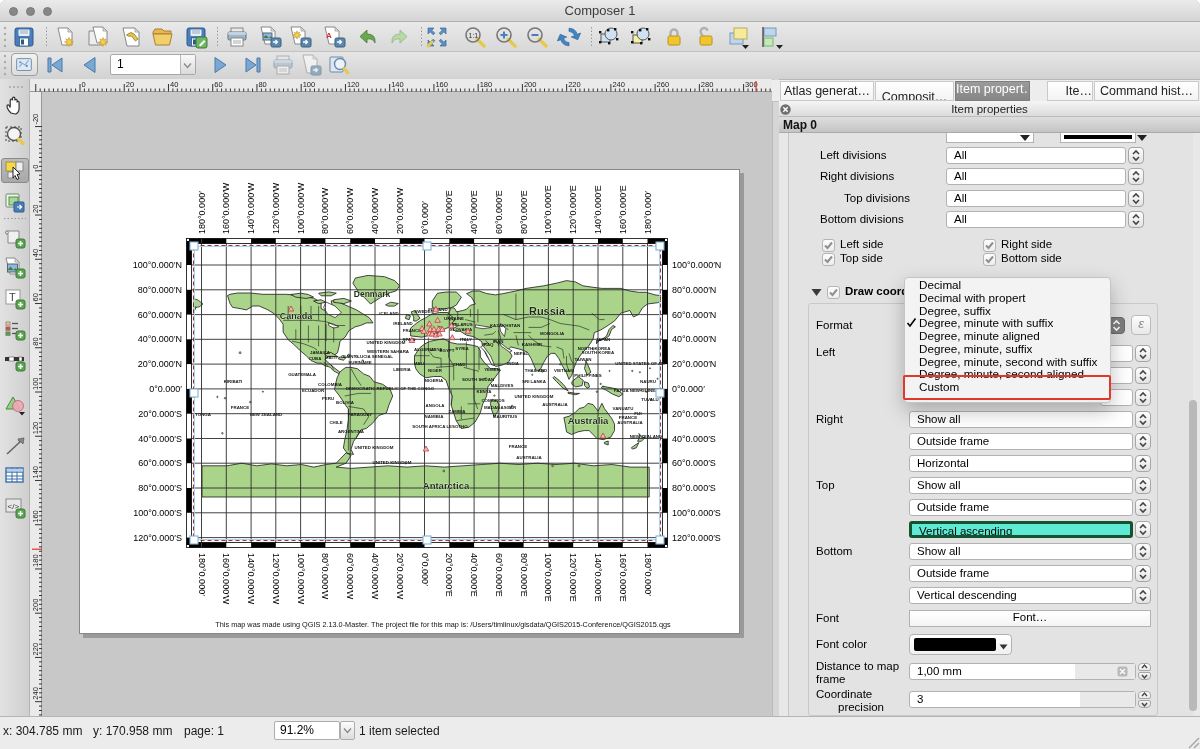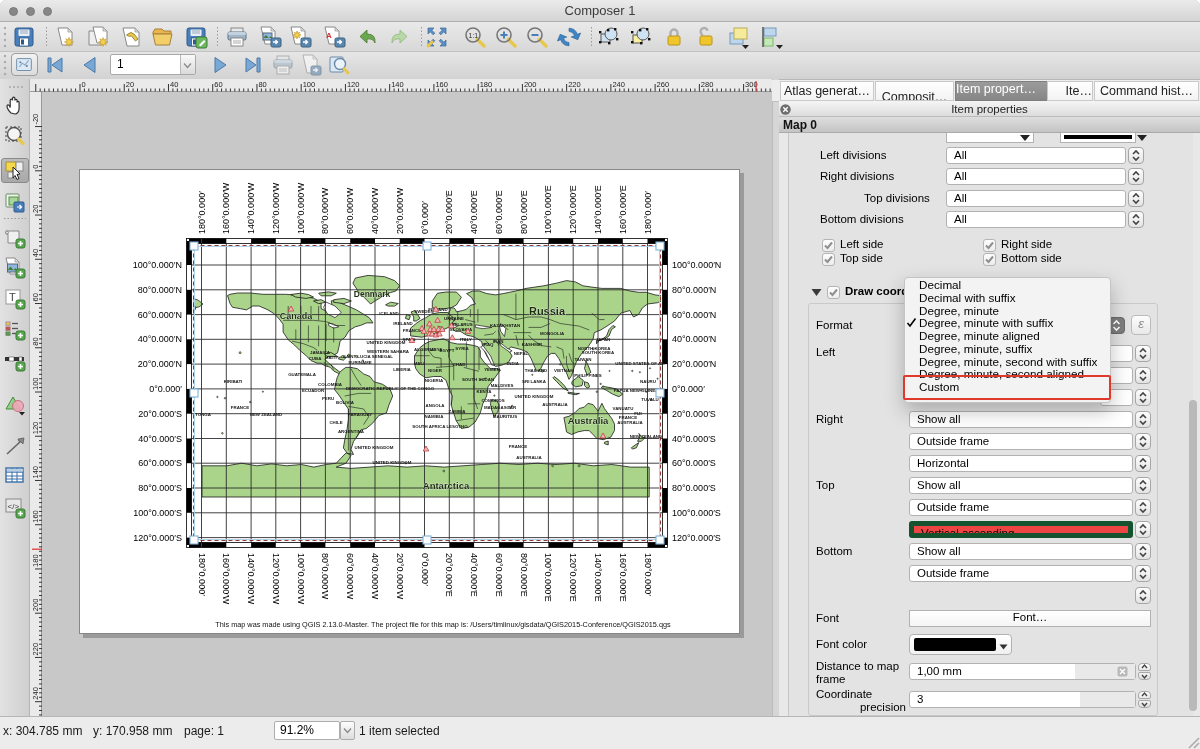--- a/index.html
+++ b/index.html
@@ -1017,21 +1017,21 @@
       <rect x="577.0" y="220.0" width="8" height="8" fill="#fff" stroke="#7fb2d8" stroke-width="1.1"></rect>
       <rect x="111.0" y="367.0" width="8" height="8" fill="#fff" stroke="#7fb2d8" stroke-width="1.1"></rect>
       <rect x="344.0" y="367.0" width="8" height="8" fill="#fff" stroke="#7fb2d8" stroke-width="1.1"></rect>
       <rect x="577.0" y="367.0" width="8" height="8" fill="#fff" stroke="#7fb2d8" stroke-width="1.1"></rect>
       <text x="364.0" y="458.0" font-size="7.3" fill="#111" text-anchor="middle" font-family="Liberation Sans, sans-serif">This map was made using QGIS 2.13.0-Master. The project file for this map is:  /Users/timlinux/gisdata/QGIS2015-Conference/QGIS2015.qgs</text>
     </svg>
     <div style="position:absolute;left:772px;top:79px;width:7px;height:637px;background:#d6d6d6;border-left:1px solid #bbb;box-sizing:border-box"></div>
     <div style="position:absolute;left:772px;top:80px;width:428px;height:21px;background:#ededed;border-bottom:1px solid #c0c0c0"></div>
     <div style="position:absolute;left:780px;top:81px;width:94px;height:20px;background:linear-gradient(#ffffff,#f3f3f3);color:#222;border:1px solid #c9c9c9;box-sizing:border-box;font-size:12.5px;text-align:center;padding-top:2px;white-space:nowrap;overflow:hidden">Atlas generat…</div>
     <div style="position:absolute;left:875px;top:81px;width:79px;height:20px;background:linear-gradient(#ffffff,#f3f3f3);color:#222;border:1px solid #c9c9c9;box-sizing:border-box;font-size:12.5px;text-align:center;padding-top:8px;white-space:nowrap;overflow:hidden">Composit…</div>
-    <div style="position:absolute;left:955px;top:81px;width:112px;height:20px;background:linear-gradient(#9b9b9b,#868686);color:#fff;border:1px solid #7e7e7e;box-sizing:border-box;font-size:12.5px;text-align:left;padding-top:0;white-space:nowrap;overflow:hidden">Item propert…</div>
+    <div style="position:absolute;left:955px;top:81px;width:75px;height:20px;background:linear-gradient(#9b9b9b,#868686);color:#fff;border:1px solid #7e7e7e;box-sizing:border-box;font-size:12.5px;text-align:right;padding-top:0;white-space:nowrap;overflow:hidden">Item propert…</div>
     <div style="position:absolute;left:1047px;top:81px;width:46px;height:20px;background:linear-gradient(#ffffff,#f3f3f3);color:#222;border:1px solid #c9c9c9;box-sizing:border-box;font-size:12.5px;text-align:right;padding-top:2px;white-space:nowrap;overflow:hidden">Ite…</div>
     <div style="position:absolute;left:1094px;top:81px;width:105px;height:20px;background:linear-gradient(#ffffff,#f3f3f3);color:#222;border:1px solid #c9c9c9;box-sizing:border-box;font-size:12.5px;text-align:center;padding-top:2px;white-space:nowrap;overflow:hidden">Command hist…</div>
     <div style="position:absolute;left:779px;top:101px;width:421px;height:615px;background:#e8e8e8"></div>
     <div style="position:absolute;left:779px;top:101px;width:421px;height:16px;background:linear-gradient(#f5f5f5,#dcdcdc);border-bottom:1px solid #bbb;box-sizing:border-box"></div>
     <div style="position:absolute;left:779px;top:103px;width:421px;text-align:center;font-size:11.5px;color:#222">Item properties</div>
     <svg style="position:absolute;left:780px;top:104px" width="11" height="11" viewBox="0 0 11 11">
       <circle cx="5.5" cy="5.5" r="5.2" fill="#6e6e6e"></circle>
       <path d="M3.3 3.3 L7.7 7.7 M7.7 3.3 L3.3 7.7" stroke="#fff" stroke-width="1.4"></path>
     </svg>
     <div style="position:absolute;left:779px;top:117px;width:421px;height:16px;background:linear-gradient(#dedede,#c4c4c4);border-bottom:1px solid #aaa;box-sizing:border-box"></div>
@@ -1051,21 +1051,21 @@
     <div style="position:absolute;left:1128px;top:147px;width:16px;height:17px;background:linear-gradient(#fefefe,#e3e3e3);border:1px solid #a6a6a6;border-radius:4px;box-sizing:border-box"><svg width="14" height="15" viewBox="0 0 14 15">
         <path d="M4 6 L7 3 L10 6" fill="none" stroke="#444" stroke-width="1.6"></path>
         <path d="M4 9 L7 12 L10 9" fill="none" stroke="#444" stroke-width="1.6"></path>
       </svg></div>
     <div style="position:absolute;left:820px;top:170px;width:90px;text-align:left;font-size:11.5px;color:#000;white-space:nowrap">Right divisions</div>
     <div style="position:absolute;left:946px;top:168px;width:180px;height:17px;background:#fff;border:1px solid #b2b2b2;border-radius:3px;box-sizing:border-box;font-size:11.5px;color:#000;padding:1px 0 0 7px;white-space:nowrap;overflow:hidden">All</div>
     <div style="position:absolute;left:1128px;top:168px;width:16px;height:17px;background:linear-gradient(#fefefe,#e3e3e3);border:1px solid #a6a6a6;border-radius:4px;box-sizing:border-box"><svg width="14" height="15" viewBox="0 0 14 15">
         <path d="M4 6 L7 3 L10 6" fill="none" stroke="#444" stroke-width="1.6"></path>
         <path d="M4 9 L7 12 L10 9" fill="none" stroke="#444" stroke-width="1.6"></path>
       </svg></div>
-    <div style="position:absolute;left:864px;top:192px;width:90px;text-align:left;font-size:11.5px;color:#000;white-space:nowrap">Top divisions</div>
+    <div style="position:absolute;left:832px;top:192px;width:90px;text-align:center;font-size:11.5px;color:#000;white-space:nowrap">Top divisions</div>
     <div style="position:absolute;left:946px;top:190px;width:180px;height:17px;background:#fff;border:1px solid #b2b2b2;border-radius:3px;box-sizing:border-box;font-size:11.5px;color:#000;padding:1px 0 0 7px;white-space:nowrap;overflow:hidden">All</div>
     <div style="position:absolute;left:1128px;top:190px;width:16px;height:17px;background:linear-gradient(#fefefe,#e3e3e3);border:1px solid #a6a6a6;border-radius:4px;box-sizing:border-box"><svg width="14" height="15" viewBox="0 0 14 15">
         <path d="M4 6 L7 3 L10 6" fill="none" stroke="#444" stroke-width="1.6"></path>
         <path d="M4 9 L7 12 L10 9" fill="none" stroke="#444" stroke-width="1.6"></path>
       </svg></div>
     <div style="position:absolute;left:820px;top:213px;width:90px;text-align:left;font-size:11.5px;color:#000;white-space:nowrap">Bottom divisions</div>
     <div style="position:absolute;left:946px;top:211px;width:180px;height:17px;background:#fff;border:1px solid #b2b2b2;border-radius:3px;box-sizing:border-box;font-size:11.5px;color:#000;padding:1px 0 0 7px;white-space:nowrap;overflow:hidden">All</div>
     <div style="position:absolute;left:1128px;top:211px;width:16px;height:17px;background:linear-gradient(#fefefe,#e3e3e3);border:1px solid #a6a6a6;border-radius:4px;box-sizing:border-box"><svg width="14" height="15" viewBox="0 0 14 15">
         <path d="M4 6 L7 3 L10 6" fill="none" stroke="#444" stroke-width="1.6"></path>
         <path d="M4 9 L7 12 L10 9" fill="none" stroke="#444" stroke-width="1.6"></path>
@@ -1142,36 +1142,37 @@
     <div style="position:absolute;left:909px;top:477px;width:224px;height:17px;background:#fff;border:1px solid #b2b2b2;border-radius:3px;box-sizing:border-box;font-size:11.5px;color:#000;padding:1px 0 0 7px;white-space:nowrap;overflow:hidden">Show all</div>
     <div style="position:absolute;left:1135px;top:477px;width:16px;height:17px;background:linear-gradient(#fefefe,#e3e3e3);border:1px solid #a6a6a6;border-radius:4px;box-sizing:border-box"><svg width="14" height="15" viewBox="0 0 14 15">
         <path d="M4 6 L7 3 L10 6" fill="none" stroke="#444" stroke-width="1.6"></path>
         <path d="M4 9 L7 12 L10 9" fill="none" stroke="#444" stroke-width="1.6"></path>
       </svg></div>
     <div style="position:absolute;left:909px;top:499px;width:224px;height:17px;background:#fff;border:1px solid #b2b2b2;border-radius:3px;box-sizing:border-box;font-size:11.5px;color:#000;padding:1px 0 0 7px;white-space:nowrap;overflow:hidden">Outside frame</div>
     <div style="position:absolute;left:1135px;top:499px;width:16px;height:17px;background:linear-gradient(#fefefe,#e3e3e3);border:1px solid #a6a6a6;border-radius:4px;box-sizing:border-box"><svg width="14" height="15" viewBox="0 0 14 15">
         <path d="M4 6 L7 3 L10 6" fill="none" stroke="#444" stroke-width="1.6"></path>
         <path d="M4 9 L7 12 L10 9" fill="none" stroke="#444" stroke-width="1.6"></path>
       </svg></div>
-    <div style="position:absolute;left:909px;top:521px;width:224px;height:17px;background:#ef4444;border:5px solid #14532d;border-radius:3px;box-sizing:border-box;font-size:11.5px;color:#000;padding:1px 0 0 7px;white-space:nowrap;overflow:hidden">Vertical ascending</div>
+    <div style="position:absolute;left:909px;top:521px;width:224px;height:17px;background:#5eead4;border:3px solid #14532d;border-radius:3px;box-sizing:border-box;font-size:11.5px;color:#000;padding:1px 0 0 7px;white-space:nowrap;overflow:hidden">Vertical ascending</div>
     <div style="position:absolute;left:1135px;top:521px;width:16px;height:17px;background:linear-gradient(#fefefe,#e3e3e3);border:1px solid #a6a6a6;border-radius:4px;box-sizing:border-box"><svg width="14" height="15" viewBox="0 0 14 15">
         <path d="M4 6 L7 3 L10 6" fill="none" stroke="#444" stroke-width="1.6"></path>
         <path d="M4 9 L7 12 L10 9" fill="none" stroke="#444" stroke-width="1.6"></path>
       </svg></div>
     <div style="position:absolute;left:816px;top:545px;width:90px;text-align:left;font-size:11.5px;color:#000;white-space:nowrap">Bottom</div>
     <div style="position:absolute;left:909px;top:543px;width:224px;height:17px;background:#fff;border:1px solid #b2b2b2;border-radius:3px;box-sizing:border-box;font-size:11.5px;color:#000;padding:1px 0 0 7px;white-space:nowrap;overflow:hidden">Show all</div>
     <div style="position:absolute;left:1135px;top:543px;width:16px;height:17px;background:linear-gradient(#fefefe,#e3e3e3);border:1px solid #a6a6a6;border-radius:4px;box-sizing:border-box"><svg width="14" height="15" viewBox="0 0 14 15">
         <path d="M4 6 L7 3 L10 6" fill="none" stroke="#444" stroke-width="1.6"></path>
         <path d="M4 9 L7 12 L10 9" fill="none" stroke="#444" stroke-width="1.6"></path>
       </svg></div>
     <div style="position:absolute;left:909px;top:565px;width:224px;height:17px;background:#fff;border:1px solid #b2b2b2;border-radius:3px;box-sizing:border-box;font-size:11.5px;color:#000;padding:1px 0 0 7px;white-space:nowrap;overflow:hidden">Outside frame</div>
     <div style="position:absolute;left:1135px;top:565px;width:16px;height:17px;background:linear-gradient(#fefefe,#e3e3e3);border:1px solid #a6a6a6;border-radius:4px;box-sizing:border-box"><svg width="14" height="15" viewBox="0 0 14 15">
         <path d="M4 6 L7 3 L10 6" fill="none" stroke="#444" stroke-width="1.6"></path>
         <path d="M4 9 L7 12 L10 9" fill="none" stroke="#444" stroke-width="1.6"></path>
       </svg></div>
+    <div style="position:absolute;left:909px;top:587px;width:224px;height:17px;background:#fff;border:1px solid #b2b2b2;border-radius:3px;box-sizing:border-box;font-size:11.5px;color:#000;padding:1px 0 0 7px;white-space:nowrap;overflow:hidden">Vertical descending</div>
     <div style="position:absolute;left:1135px;top:587px;width:16px;height:17px;background:linear-gradient(#fefefe,#e3e3e3);border:1px solid #a6a6a6;border-radius:4px;box-sizing:border-box"><svg width="14" height="15" viewBox="0 0 14 15">
         <path d="M4 6 L7 3 L10 6" fill="none" stroke="#444" stroke-width="1.6"></path>
         <path d="M4 9 L7 12 L10 9" fill="none" stroke="#444" stroke-width="1.6"></path>
       </svg></div>
     <div style="position:absolute;left:816px;top:612px;width:90px;text-align:left;font-size:11.5px;color:#000;white-space:nowrap">Font</div>
     <div style="position:absolute;left:909px;top:610px;width:242px;height:17px;background:linear-gradient(#ffffff,#f4f4f4);border:1px solid #b2b2b2;border-radius:0;box-sizing:border-box;text-align:center;font-size:11.5px;color:#000">Font…</div>
     <div style="position:absolute;left:816px;top:638px;width:90px;text-align:left;font-size:11.5px;color:#000;white-space:nowrap">Font color</div>
     <div style="position:absolute;left:909px;top:634px;width:103px;height:21px;background:linear-gradient(#ffffff,#f0f0f0);border:1px solid #b2b2b2;border-radius:4px;box-sizing:border-box"></div>
     <div style="position:absolute;left:914px;top:638px;width:82px;height:13px;background:#000;border-radius:2px"></div>
     <svg style="position:absolute;left:999px;top:644px" width="9" height="6" viewBox="0 0 9 6">
@@ -1187,36 +1188,36 @@
     </svg>
     <div style="position:absolute;left:1138px;top:663px;width:13px;height:8px;background:linear-gradient(#fff,#e8e8e8);border:1px solid #a9a9a9;border-radius:4px 4px 2px 2px;box-sizing:border-box"></div>
     <svg style="position:absolute;left:1138px;top:663px" width="13" height="8" viewBox="0 0 13 8">
       <path d="M4 5 L6.5 2 L9 5" fill="none" stroke="#444" stroke-width="1.4"></path>
     </svg>
     <div style="position:absolute;left:1138px;top:672px;width:13px;height:8px;background:linear-gradient(#f4f4f4,#dedede);border:1px solid #a9a9a9;border-radius:2px 2px 4px 4px;box-sizing:border-box"></div>
     <svg style="position:absolute;left:1138px;top:672px" width="13" height="8" viewBox="0 0 13 8">
       <path d="M4 3 L6.5 6 L9 3" fill="none" stroke="#444" stroke-width="1.4"></path>
     </svg>
     <div style="position:absolute;left:816px;top:688px;width:90px;text-align:left;font-size:11.5px;color:#000;white-space:nowrap">Coordinate</div>
-    <div style="position:absolute;left:816px;top:701px;width:90px;text-align:right;font-size:11.5px;color:#000;white-space:nowrap">precision</div>
+    <div style="position:absolute;left:816px;top:701px;width:90px;text-align:center;font-size:11.5px;color:#000;white-space:nowrap">precision</div>
     <div style="position:absolute;left:909px;top:691px;width:227px;height:17px;background:#fff;border:1px solid #b2b2b2;border-radius:3px;box-sizing:border-box;font-size:11.5px;color:#000;padding:1px 0 0 7px">3</div>
     <div style="position:absolute;left:1080px;top:692px;width:55px;height:15px;background:#e9e9e9"></div>
     <div style="position:absolute;left:1138px;top:691px;width:13px;height:8px;background:linear-gradient(#fff,#e8e8e8);border:1px solid #a9a9a9;border-radius:4px 4px 2px 2px;box-sizing:border-box"></div>
     <svg style="position:absolute;left:1138px;top:691px" width="13" height="8" viewBox="0 0 13 8">
       <path d="M4 5 L6.5 2 L9 5" fill="none" stroke="#444" stroke-width="1.4"></path>
     </svg>
     <div style="position:absolute;left:1138px;top:700px;width:13px;height:8px;background:linear-gradient(#f4f4f4,#dedede);border:1px solid #a9a9a9;border-radius:2px 2px 4px 4px;box-sizing:border-box"></div>
     <svg style="position:absolute;left:1138px;top:700px" width="13" height="8" viewBox="0 0 13 8">
       <path d="M4 3 L6.5 6 L9 3" fill="none" stroke="#444" stroke-width="1.4"></path>
     </svg>
     <div style="position:absolute;left:1189px;top:400px;width:8px;height:311px;background:#b9b9b9;border-radius:4px"></div>
     <div style="position:absolute;left:904px;top:277px;width:205px;height:124px;background:#f3f3f3;border:1px solid #c4c4c4;border-radius:4px;box-shadow:0 8px 20px rgba(0,0,0,0.25)"></div>
     <div style="position:absolute;left:919px;top:278.0px;font-size:11.7px;color:#000;white-space:nowrap">Decimal</div>
-    <div style="position:absolute;left:919px;top:290.8px;font-size:11.7px;color:#000;white-space:nowrap">Decimal with suffix</div>
-    <div style="position:absolute;left:919px;top:303.5px;font-size:11.7px;color:#000;white-space:nowrap">Degree, minute</div>
+    <div style="position:absolute;left:919px;top:290.8px;font-size:11.7px;color:#000;white-space:nowrap">Decimal with propert</div>
+    <div style="position:absolute;left:919px;top:303.5px;font-size:11.7px;color:#000;white-space:nowrap">Degree, suffix</div>
     <div style="position:absolute;left:919px;top:316.2px;font-size:11.7px;color:#000;white-space:nowrap">Degree, minute with suffix</div>
     <svg style="position:absolute;left:906px;top:317.2px" width="11" height="11" viewBox="0 0 11 11">
       <path d="M1.5 6 L4 9 L9.5 1.5" fill="none" stroke="#000" stroke-width="1.6"></path>
     </svg>
     <div style="position:absolute;left:919px;top:329.0px;font-size:11.7px;color:#000;white-space:nowrap">Degree, minute aligned</div>
     <div style="position:absolute;left:919px;top:341.8px;font-size:11.7px;color:#000;white-space:nowrap">Degree, minute, suffix</div>
     <div style="position:absolute;left:919px;top:354.5px;font-size:11.7px;color:#000;white-space:nowrap">Degree, minute, second with suffix</div>
     <div style="position:absolute;left:919px;top:367.2px;font-size:11.7px;color:#000;white-space:nowrap">Degree, minute, second aligned</div>
     <div style="position:absolute;left:919px;top:380.0px;font-size:11.7px;color:#000;white-space:nowrap">Custom</div>
     <div style="position:absolute;left:903px;top:375px;width:204px;height:21px;border:2.5px solid #e1382c;border-radius:2px"></div>

